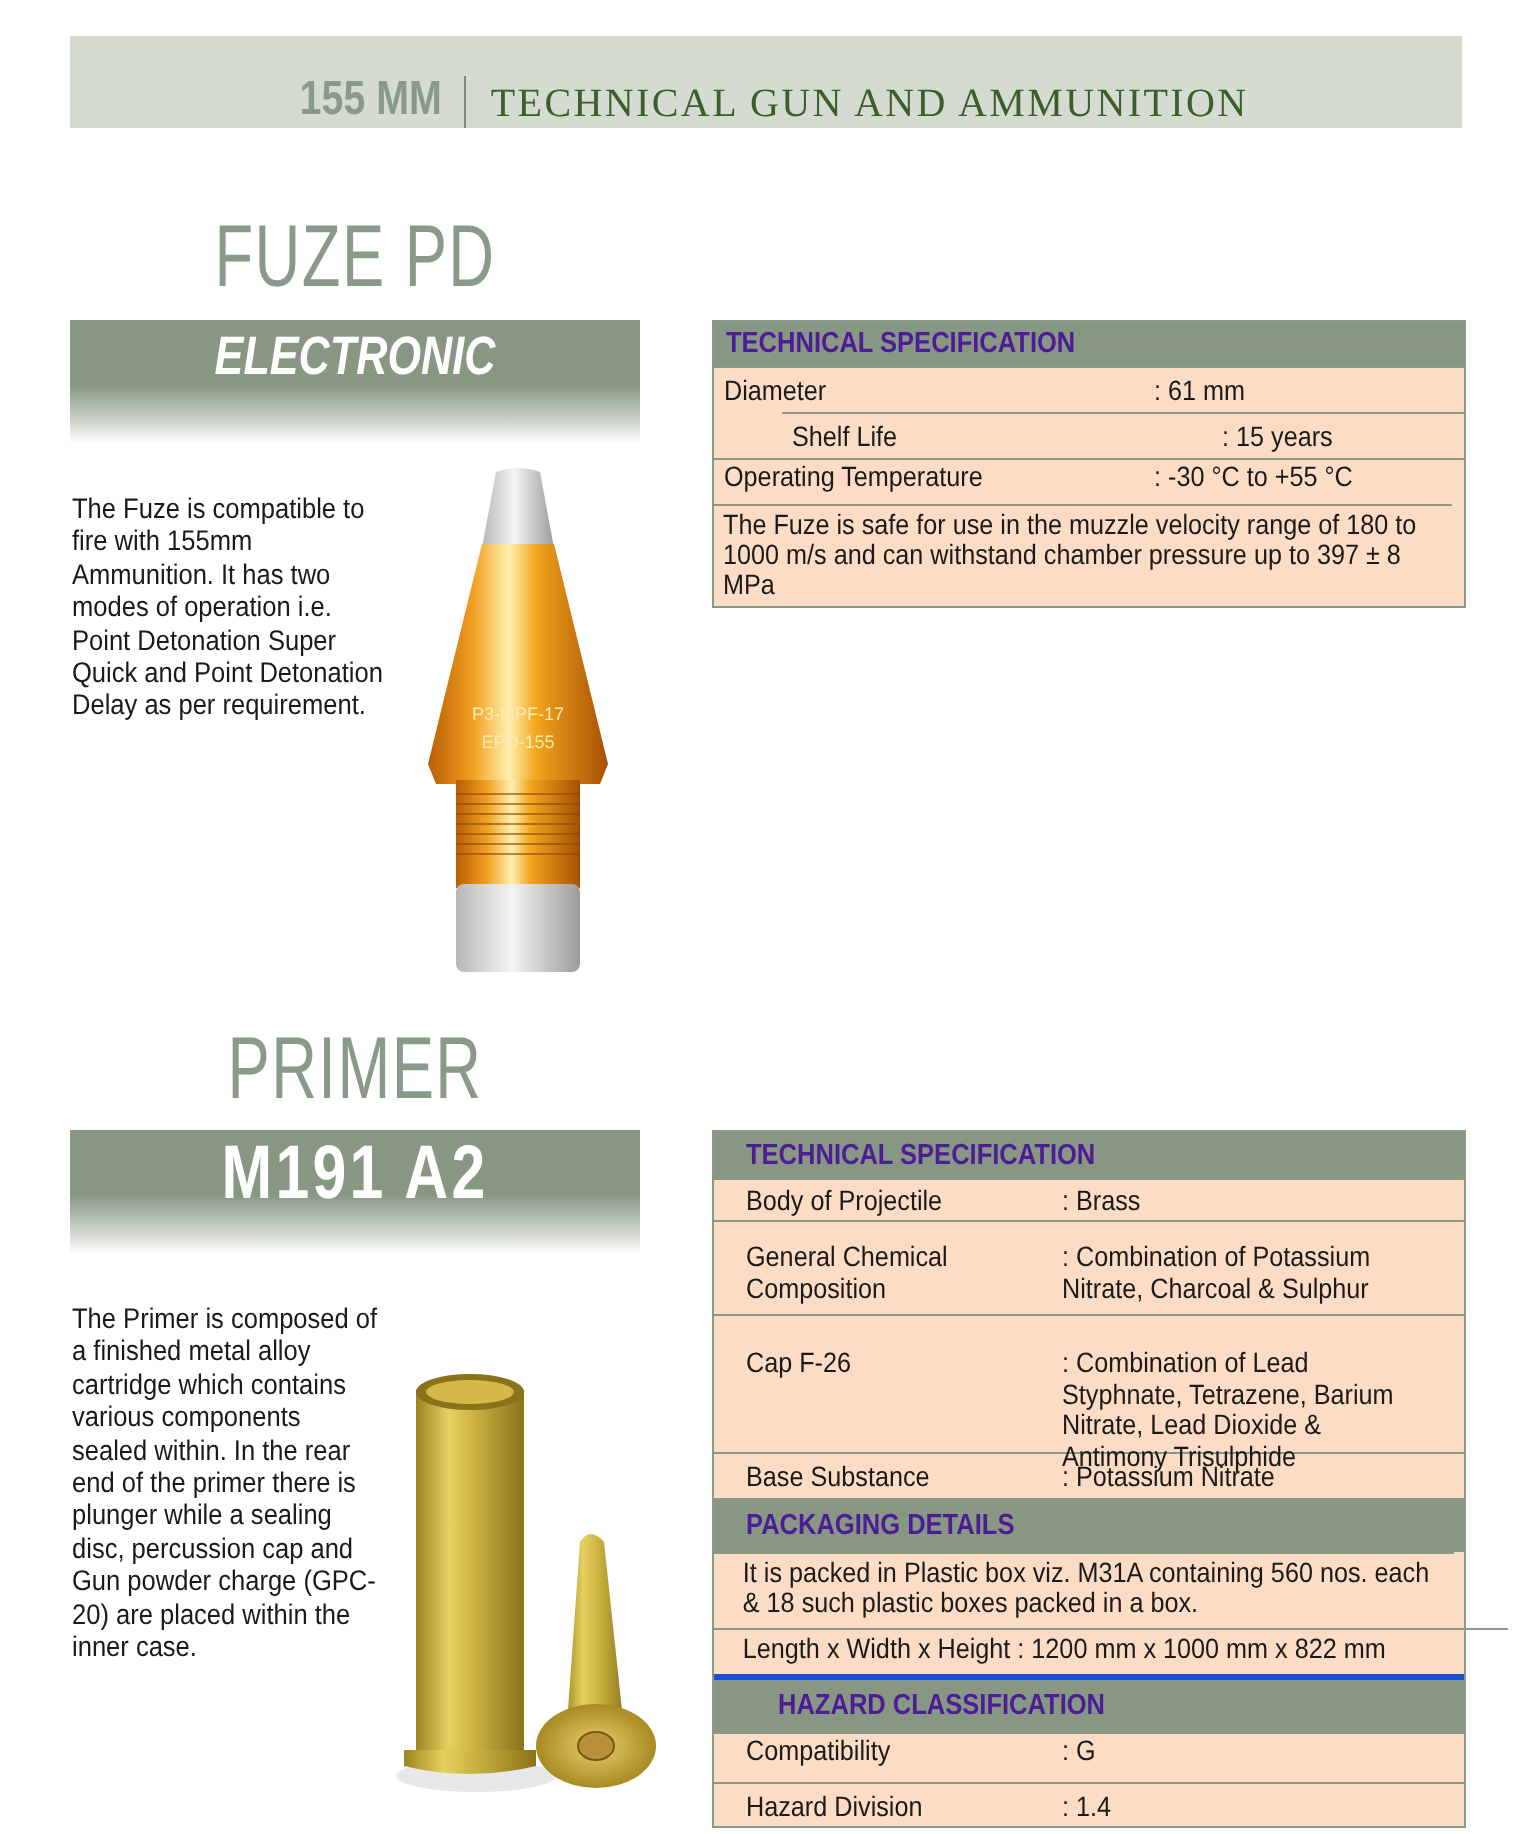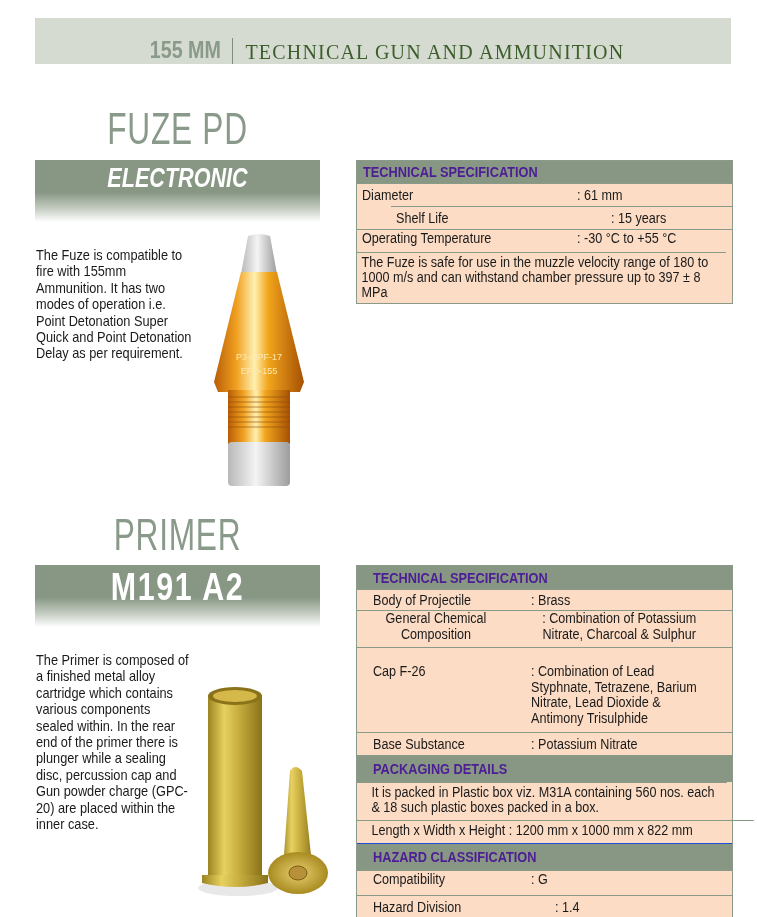--- a/index.html
+++ b/index.html
@@ -130,43 +130,43 @@
 </div>
 
 <div class="spec" style="top:565px;">
   <div class="hdr" style="height:23px; padding-left:16px;">
       <span>TECHNICAL SPECIFICATION</span>
     </div>
   <div class="row" style="height:20px; align-items:center; padding-left:16px;">
     <span class="k" style="width:158px;">Body of Projectile</span>
     <span class="v">: Brass</span>
   </div>
-  <div class="row" style="height:36px; padding-top:0; padding-left:16px; line-height:15.5px;text-align:center;">
+  <div class="row" style="height:36px; padding-top:10px; padding-left:16px; line-height:15.5px;">
     <span class="k" style="width:140px; margin-right:18px;">General Chemical Composition</span>
     <span class="v" style="width:215px;">: Combination of Potassium Nitrate, Charcoal &amp; Sulphur</span>
   </div>
   <div class="row" style="height:52px; padding-top:16px; padding-left:16px; line-height:15.5px;">
     <span class="k" style="width:158px;">Cap F-26</span>
     <span class="v" style="width:205px;">: Combination of Lead Styphnate, Tetrazene, Barium Nitrate, Lead Dioxide &amp; Antimony Trisulphide</span>
   </div>
-  <div class="row" style="height:22px; align-items:center; padding-left:16px;margin-top:16px;">
+  <div class="row" style="height:22px; align-items:center; padding-left:16px;">
     <span class="k" style="width:158px;">Base Substance</span>
     <span class="v">: Potassium Nitrate</span>
   </div>
 
   <div class="hdr" style="height:26px; padding-left:16px; border-top:1px solid #8a9a88;">
       <span>PACKAGING DETAILS</span>
     </div>
   <div class="para" style="padding-left:16px; width:390px; height:33px;">It is packed in Plastic box viz. M31A containing 560 nos. each &amp; 18 such plastic boxes packed in a box.</div>
   <div class="para" style="padding-left:16px; width:420px; height:18px;">Length x Width x Height : 1200 mm x 1000 mm x 822 mm</div>
 
-  <div class="hdr" style="height:26px; padding-left:16px; border-top:1px solid #1d4ed8;">
+  <div class="hdr" style="height:26px; padding-left:32px; border-top:3px solid #1d4ed8;">
       <span>HAZARD CLASSIFICATION</span>
     </div>
   <div class="row" style="height:24px; align-items:flex-start; padding-left:16px;">
     <span class="k" style="width:158px;">Compatibility</span>
     <span class="v">: G</span>
   </div>
-  <div class="row" style="height:21px; align-items:center; padding-left:16px;gap:24px;">
+  <div class="row" style="height:21px; align-items:center; padding-left:16px;">
     <span class="k" style="width:158px;">Hazard Division</span>
     <span class="v">: 1.4</span>
   </div>
 </div>
 
 </body></html>

